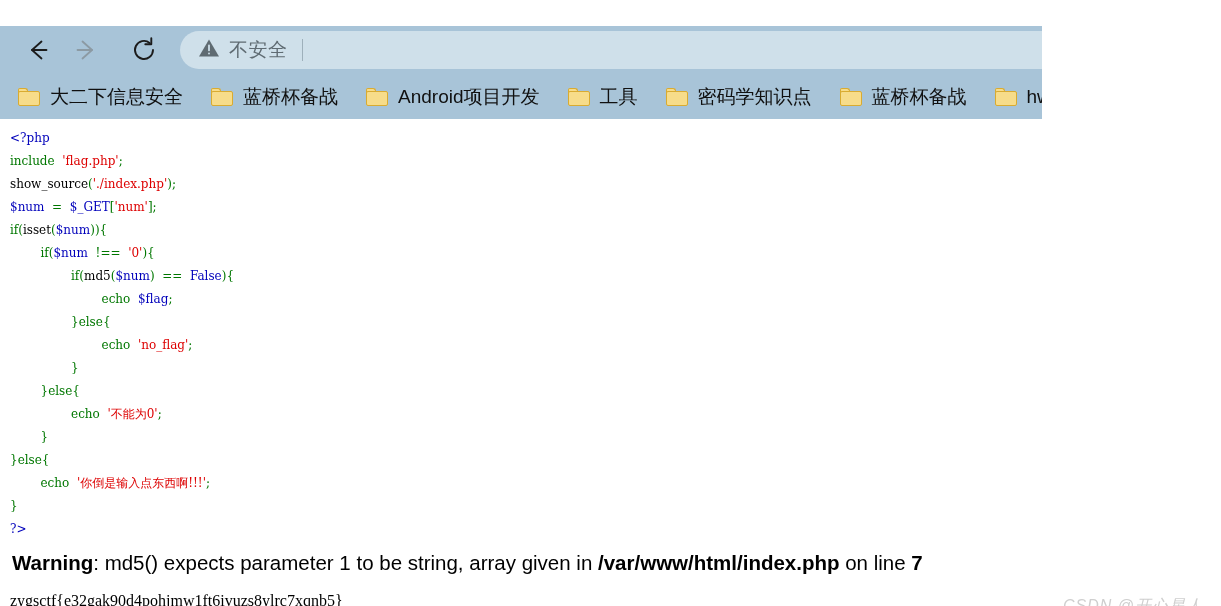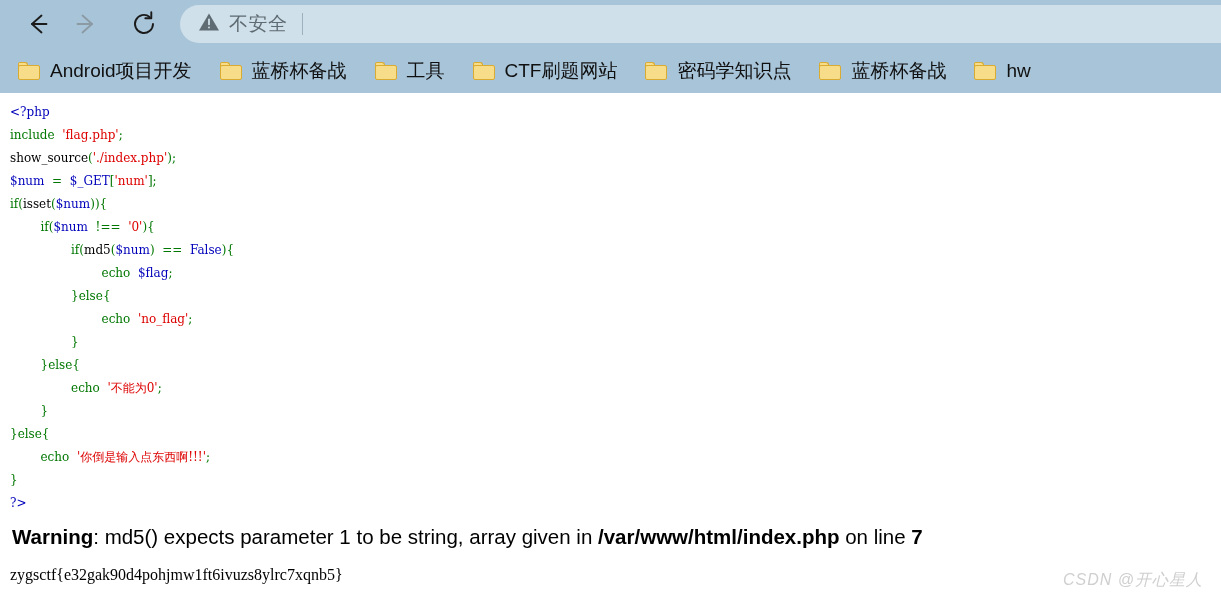--- a/index.html
+++ b/index.html
@@ -6,23 +6,24 @@
   html, body {
     margin: 0; padding: 0;
     width: 1221px; height: 606px;
     overflow: hidden;
     background: #ffffff;
     font-family: "Liberation Sans", sans-serif;
   }
 
   
   #browser-chrome {
-    width: 1221px;
+    width: 1042px;
     background: #7f1d1d;
     user-select: none;
+    margin-top: 26px;
   }
   #toolbar {
     height: 48px;
     display: flex;
     align-items: center;
     padding: 0 0 0 14px;
     background: #a8c4d8;
   }
   .nav-btn {
     width: 48px; height: 40px;
@@ -215,42 +216,42 @@
       <div id="omnibox-sep"></div>
     </div>
   </div>
 
   <div id="bookmarks-bar">
       <div class="bookmark">
         <span class="folder-icon">
           <span class="ftab"></span>
           <span class="fbody"></span>
         </span>
+        <span class="bookmark-label">大二下信息安全</span>
+      </div>
+      <div class="bookmark">
+        <span class="folder-icon">
+          <span class="ftab"></span>
+          <span class="fbody"></span>
+        </span>
+        <span class="bookmark-label">蓝桥杯备战</span>
+      </div>
+      <div class="bookmark">
+        <span class="folder-icon">
+          <span class="ftab"></span>
+          <span class="fbody"></span>
+        </span>
         <span class="bookmark-label">Android项目开发</span>
       </div>
       <div class="bookmark">
         <span class="folder-icon">
           <span class="ftab"></span>
           <span class="fbody"></span>
         </span>
-        <span class="bookmark-label">蓝桥杯备战</span>
-      </div>
-      <div class="bookmark">
-        <span class="folder-icon">
-          <span class="ftab"></span>
-          <span class="fbody"></span>
-        </span>
         <span class="bookmark-label">工具</span>
-      </div>
-      <div class="bookmark">
-        <span class="folder-icon">
-          <span class="ftab"></span>
-          <span class="fbody"></span>
-        </span>
-        <span class="bookmark-label">CTF刷题网站</span>
       </div>
       <div class="bookmark">
         <span class="folder-icon">
           <span class="ftab"></span>
           <span class="fbody"></span>
         </span>
         <span class="bookmark-label">密码学知识点</span>
       </div>
       <div class="bookmark">
         <span class="folder-icon">

